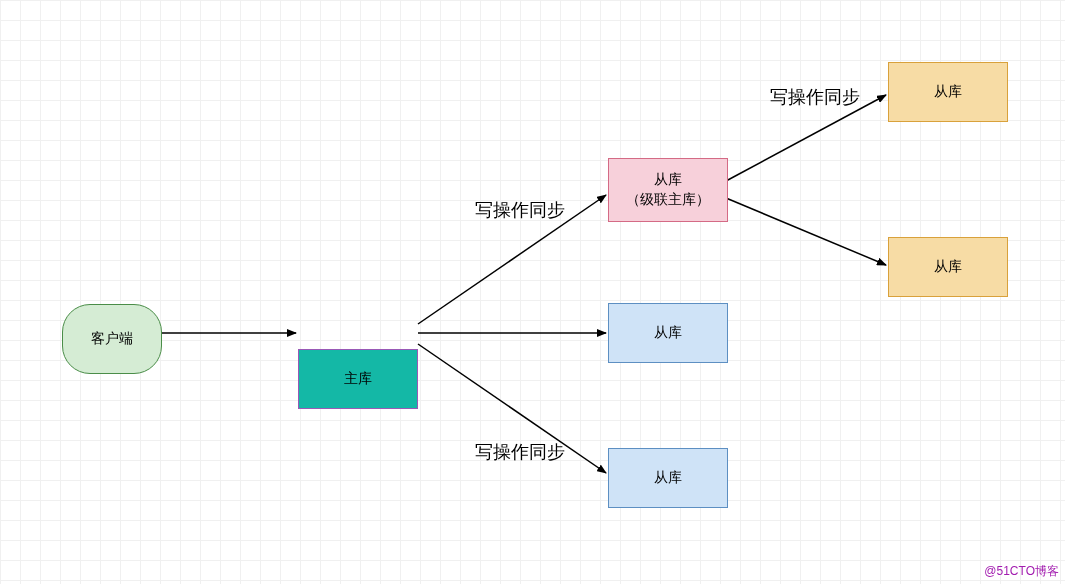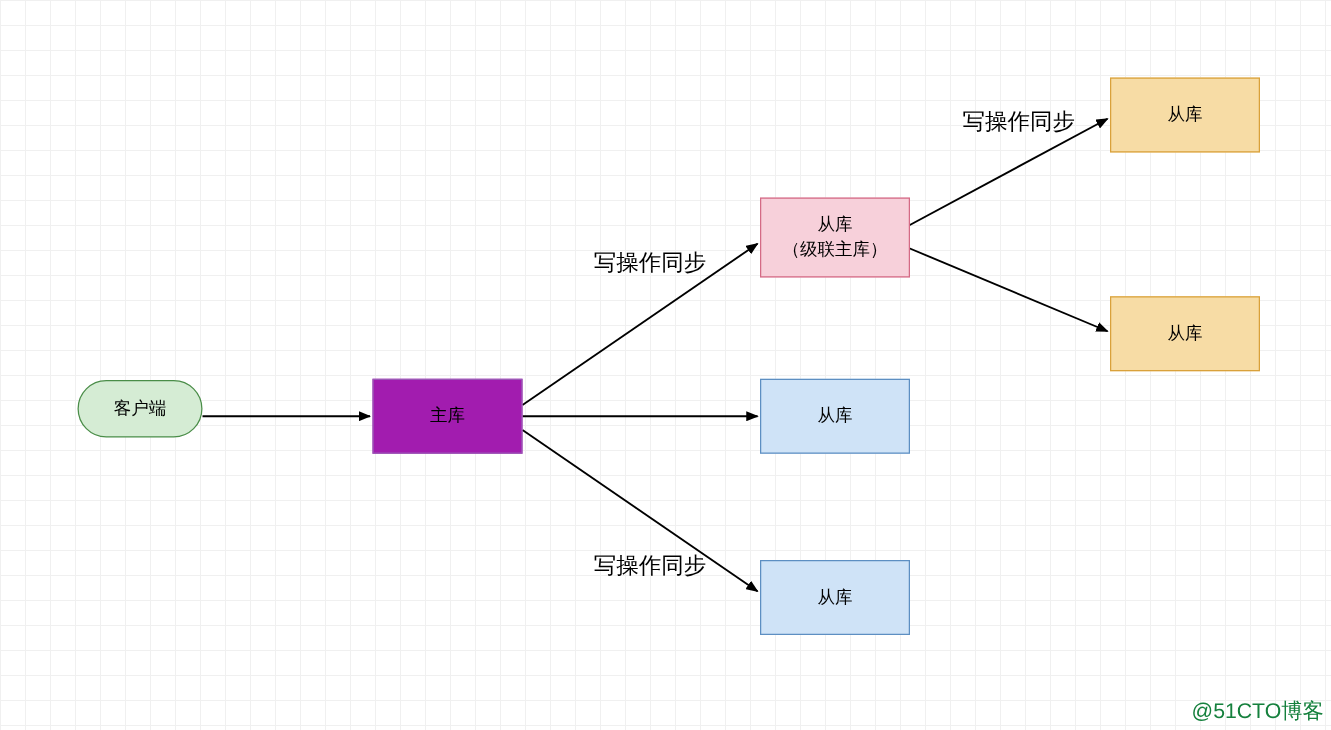--- a/index.html
+++ b/index.html
@@ -26,21 +26,22 @@
     line-height: 1.4;
     white-space: pre;
   }
   .client {
     border: 1.5px solid #4a8d48;
     background: #d5ecd4;
     border-radius: 28px;
   }
   .master {
     border: 1.5px solid #9a59b6;
-    background: #a21caf;
+    background: #14b8a6;
+    margin-top: 46px;
   }
   .slave-blue {
     border: 1.5px solid #5d8fc2;
     background: #cfe3f7;
   }
   .slave-pink {
     border: 1.5px solid #d46a85;
     background: #f7d0da;
   }
   .slave-orange {
@@ -49,22 +50,22 @@
   }
   .label {
     position: absolute;
     font-size: 18px;
     background: transparent;
   }
   .watermark {
     position: absolute;
     right: 6px;
     bottom: 4px;
-    font-size: 17px;
-    color: #15803d;
+    font-size: 12px;
+    color: #a21caf;
   }
   svg.arrows {
     position: absolute;
     left: 0; top: 0;
     width: 1065px;
     height: 584px;
     pointer-events: none;
   }
 </style>
 </head>
@@ -83,21 +84,21 @@
 
   <line x1="418" y1="333" x2="606" y2="333" stroke="#000" stroke-width="1.5" marker-end="url(#arrowhead)"></line>
 
   <line x1="418" y1="344" x2="606" y2="473" stroke="#000" stroke-width="1.5" marker-end="url(#arrowhead)"></line>
 
   <line x1="726" y1="181" x2="886" y2="95" stroke="#000" stroke-width="1.5" marker-end="url(#arrowhead)"></line>
 
   <line x1="726" y1="198" x2="886" y2="265" stroke="#000" stroke-width="1.5" marker-end="url(#arrowhead)"></line>
 </svg>
 
-<div class="node client" style="left:62px; top:304px; width:100px; height:46px;">
+<div class="node client" style="left:62px; top:304px; width:100px; height:70px;">
   <span>客户端</span>
 </div>
 
 <div class="node master" style="left:298px; top:303px; width:120px; height:60px;">
   <span>主库</span>
 </div>
 
 <div class="node slave-pink" style="left:608px; top:158px; width:120px; height:64px;">
   <span>从库
 （级联主库）</span>

